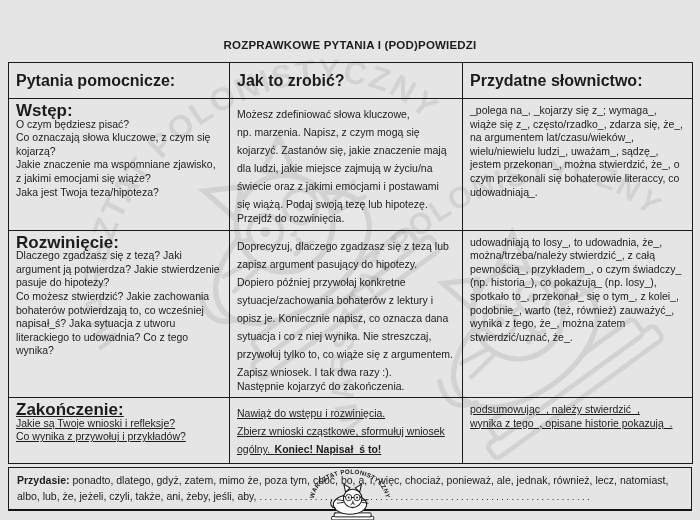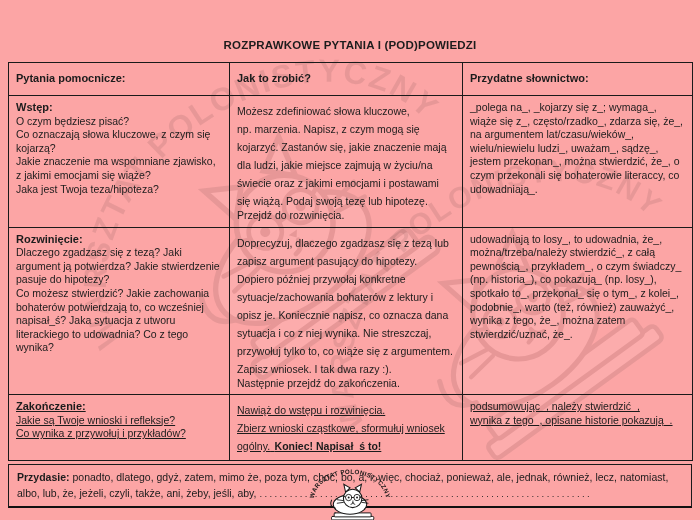--- a/index.html
+++ b/index.html
@@ -1,36 +1,36 @@
 <!DOCTYPE html>
 <html><head>
 <meta charset="utf-8">
 <style>
   html,body{margin:0;padding:0;background:#fff;}
-  .page{position:relative;width:700px;height:520px;background:#fca5a5;overflow:hidden;
+  .page{position:relative;width:700px;height:520px;background:#e5e5e5;overflow:hidden;
         font-family:"Liberation Sans",sans-serif;color:#1c1c1c;}
   
   .wm{position:absolute;z-index:0;opacity:0.08;color:#000;pointer-events:none;}
   #wm1{left:30px;top:70px;width:460px;height:286px;transform:rotate(-36deg);}
   #wm2{left:280px;top:170px;width:430px;height:268px;transform:rotate(-36deg);}
   .content{position:relative;z-index:1;}
   
   .title{margin:38px 0 9px 0;text-align:center;font-size:11.5px;line-height:15px;
          font-weight:bold;letter-spacing:0.2px;}
   
   table.main{border-collapse:collapse;table-layout:fixed;margin:0 8px;width:684px;
              border:1.5px solid #1a1a1a;}
   table.main th,table.main td{border:1.2px solid #1a1a1a;vertical-align:top;
              padding:5px 7px 4px 7px;background:transparent;}
-  table.main th{font-size:11px;font-weight:bold;text-align:left;padding-top:9px;padding-bottom:8px;}
+  table.main th{font-size:16px;font-weight:bold;text-align:left;padding-top:9px;padding-bottom:8px;}
   thead tr{height:33px;}
   tbody tr.r1{height:118px;}
   tbody tr.r2{height:148px;}
   tbody tr.r3{height:66px;text-decoration:underline;}
-  .sec{font-weight:bold;font-size:11px;line-height:13.6px;}
+  .sec{font-weight:bold;font-size:17px;line-height:13.6px;}
   .body{font-size:10.5px;line-height:13.6px;}
   .pre{white-space:pre-line;}
   .bold-line{font-weight:normal;font-size:10.5px;line-height:13.6px;}
   .inline-b{font-weight:bold;}
   
   .footer-box{margin:3px 8px 0 8px;border:1.2px solid #1a1a1a;border-bottom:2.5px solid #111;
               padding:5px 8px 5px 8px;font-size:10.5px;line-height:15.5px;}
   .footer-label{font-weight:bold;margin-top:24px;}
   .dots{letter-spacing:2.4px;font-size:9.5px;color:#222;}
   
@@ -124,21 +124,21 @@
           </td>
         </tr>
         <tr class="r2">
           <td>
             <div class="sec">Rozwinięcie:</div>
             <div class="body pre">Dlaczego zgadzasz się z tezą? Jaki argument ją potwierdza? Jakie stwierdzenie pasuje do hipotezy?
 Co możesz stwierdzić? Jakie zachowania bohaterów potwierdzają to, co wcześniej napisał_ś? Jaka sytuacja z utworu literackiego to udowadnia? Co z tego wynika?</div>
           </td>
           <td>
             <span class="body pre">Doprecyzuj, dlaczego zgadzasz się z tezą lub zapisz argument pasujący do hipotezy. Dopiero później przywołaj konkretne sytuacje/zachowania bohaterów z lektury i opisz je. Koniecznie napisz, co oznacza dana sytuacja i co z niej wynika. Nie streszczaj, przywołuj tylko to, co wiąże się z argumentem. Zapisz wniosek. I tak dwa razy :).</span>
-            <div class="bold-line">Następnie przejdź do zakończenia.</div>
+            <div class="bold-line">Następnie kojarzyć do zakończenia.</div>
           </td>
           <td>
             <div class="body pre">udowadniają to losy_, to udowadnia, że_, można/trzeba/należy stwierdzić_, z całą pewnością_, przykładem_, o czym świadczy_ (np. historia_), co pokazują_ (np. losy_), spotkało to_, przekonał_ się o tym_, z kolei_, podobnie_, warto (też, również) zauważyć_, wynika z tego, że_, można zatem stwierdzić/uznać, że_.</div>
           </td>
         </tr>
         <tr class="r3">
           <td>
             <div class="sec">Zakończenie:</div>
             <div class="body pre">Jakie są Twoje wnioski i refleksje?
 Co wynika z przywołuj i przykładów?</div>

